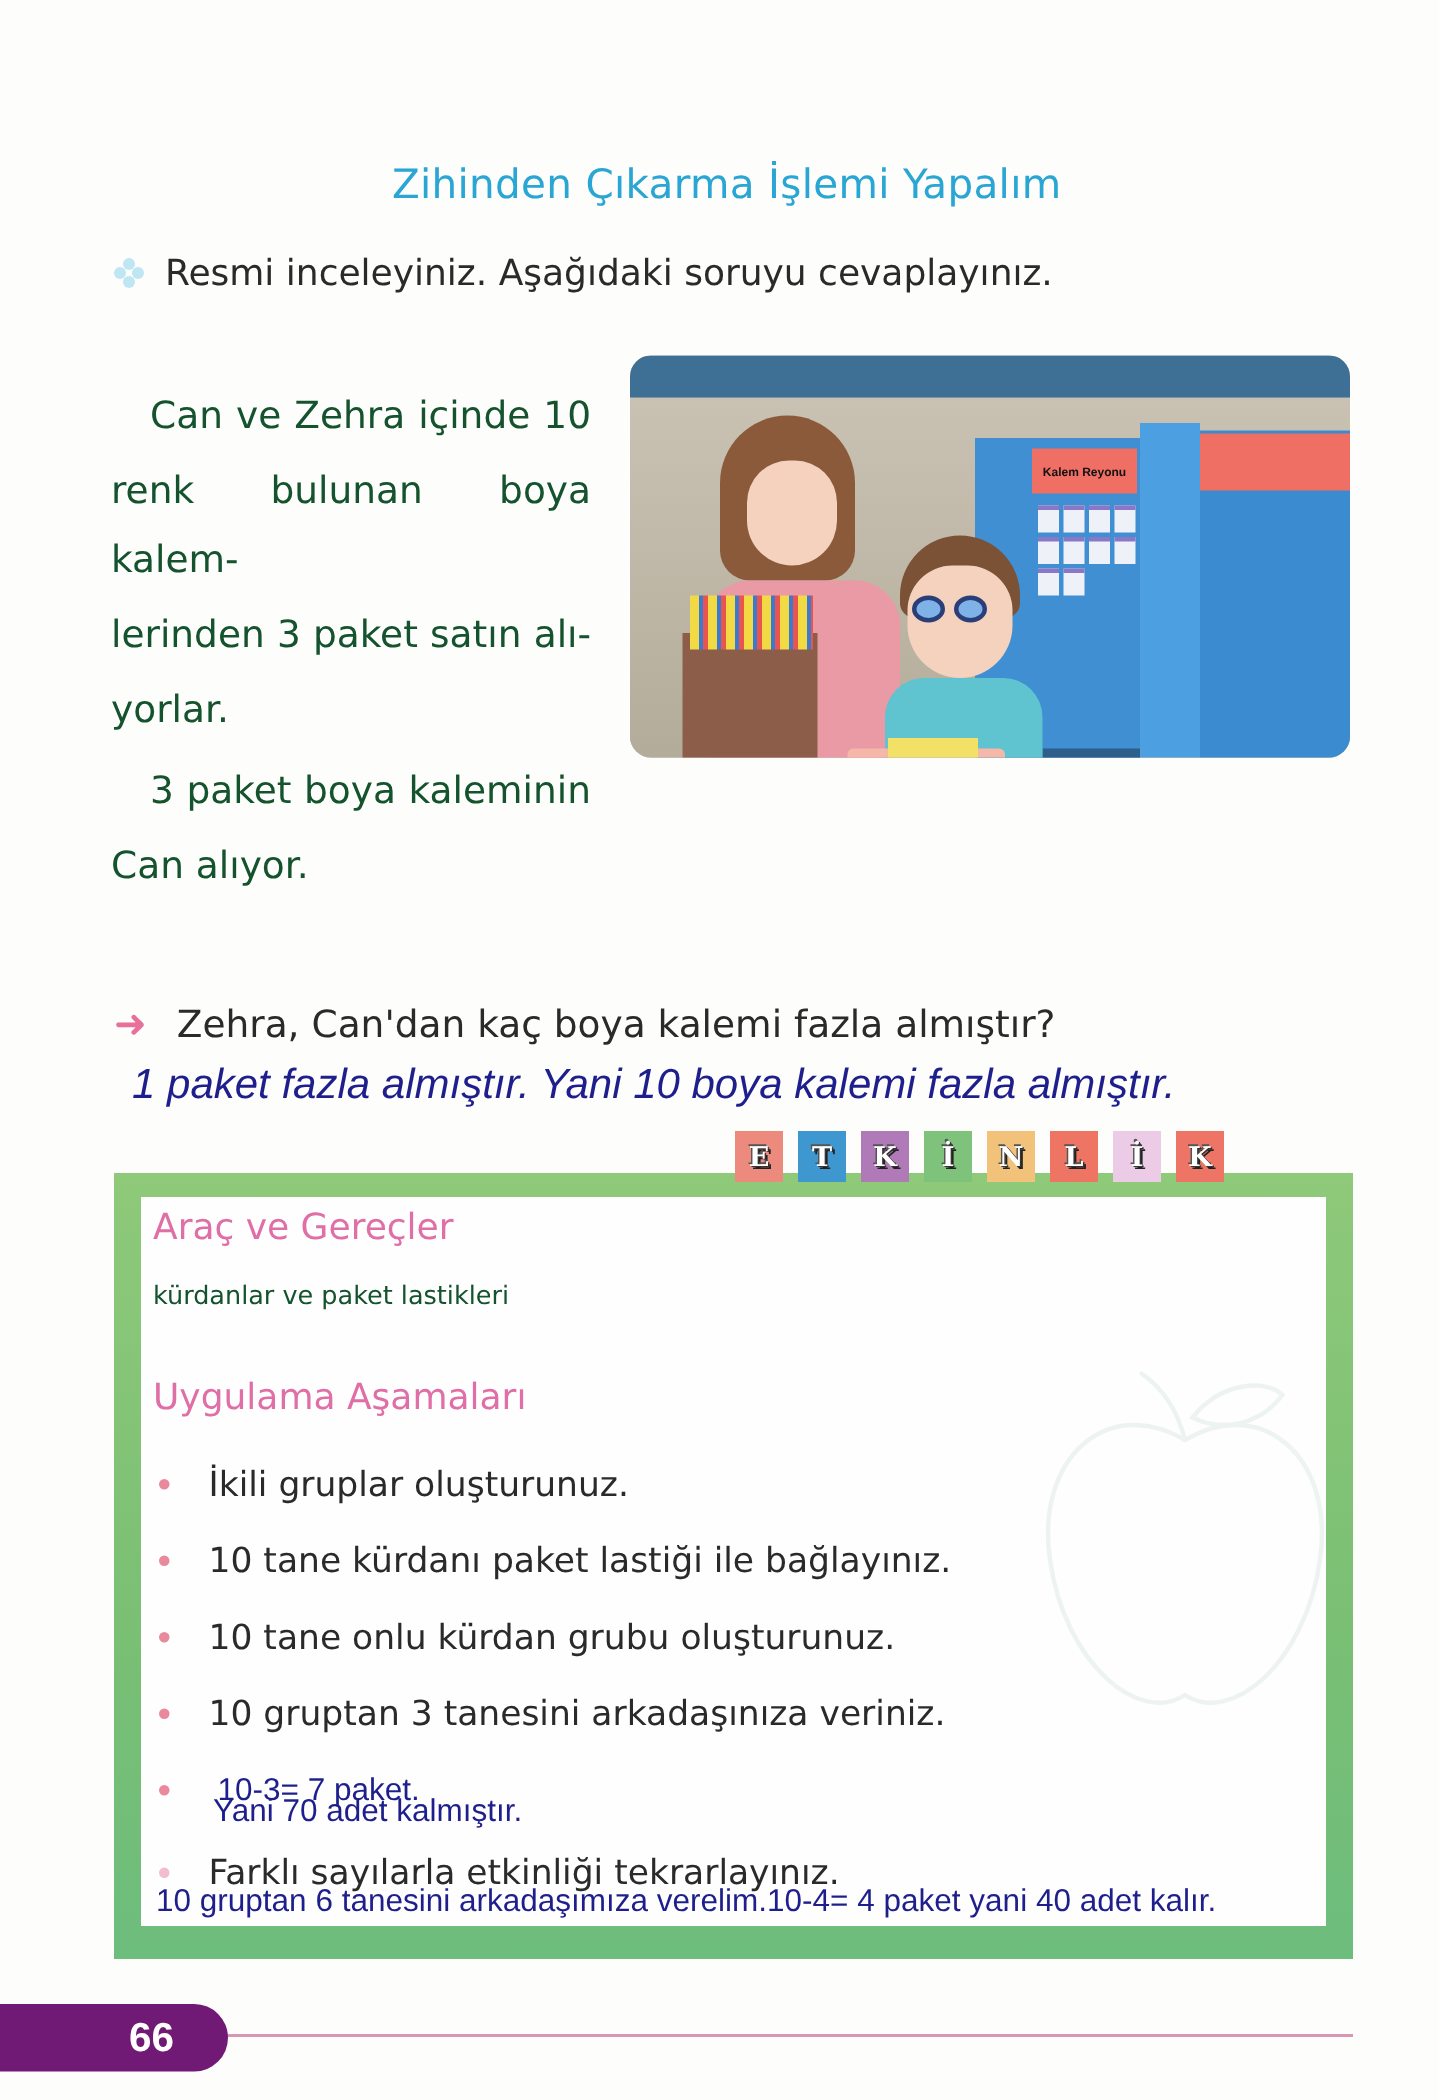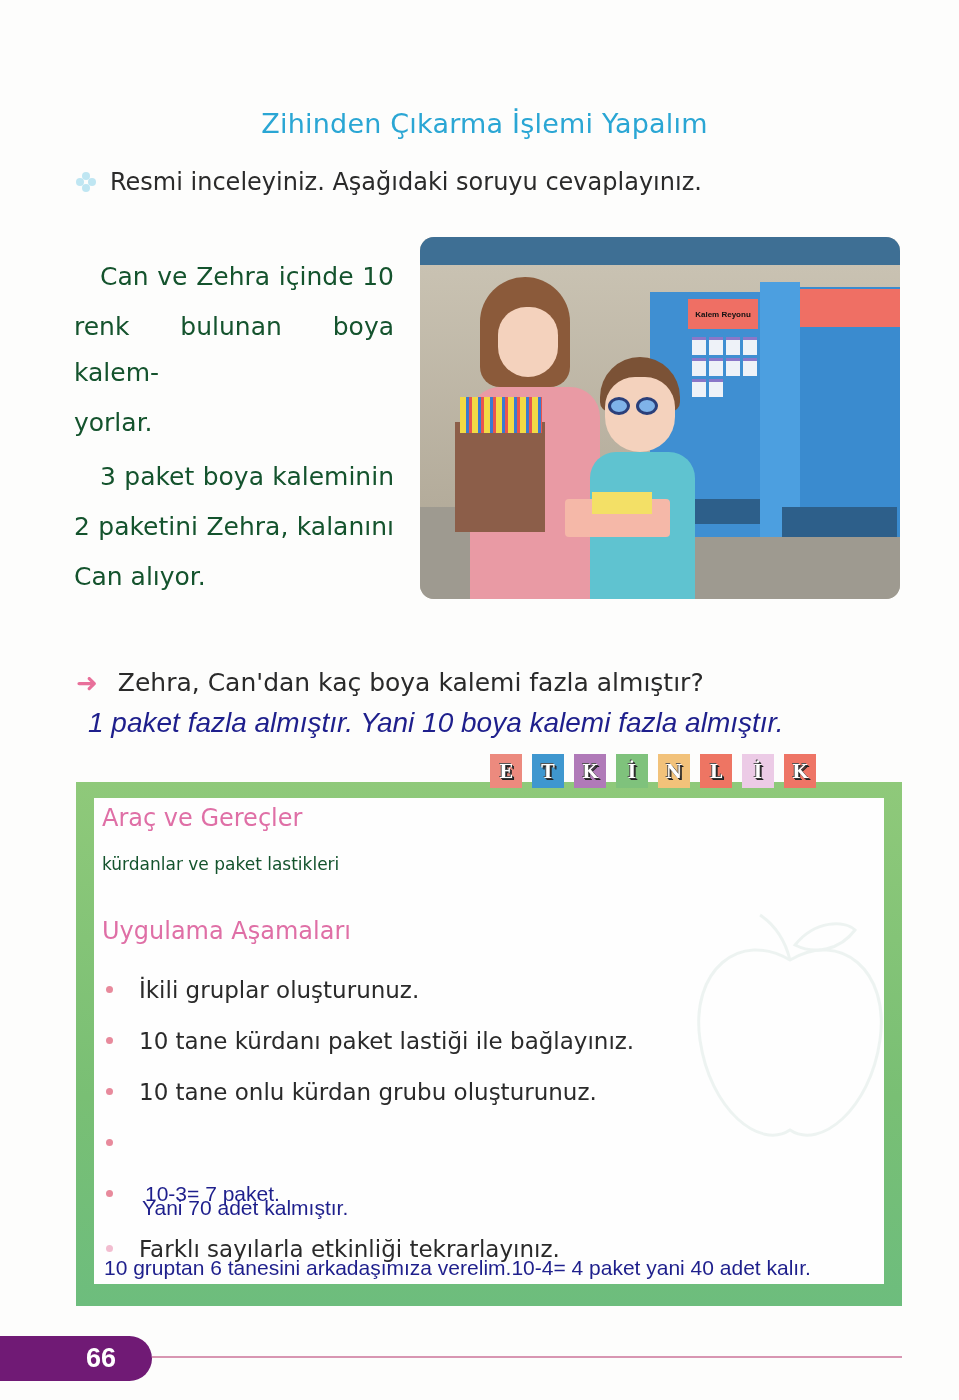--- a/index.html
+++ b/index.html
@@ -23,21 +23,21 @@
   .instr-text { font-size: 24px; color: #2a2a2a; }
 
   
   .story { left: 74px; top: 254px; width: 320px; font-size: 25px; line-height: 46px; color: #14532d; }
   .story p { margin: 0 0 4px 0; text-align: justify; text-align-last: justify; }
   .story p.last { text-align-last: left; }
   .story .indent { text-indent: 26px; }
 
   
   .illus {
-    left: 420px; top: 237px; width: 480px; height: 362px; border-radius: 14px;
+    left: 420px; top: 237px; width: 480px; height: 268px; border-radius: 14px;
     overflow: hidden; background: #b8b2a4;
   }
   .illus .ceiling { position: absolute; left: 0; top: 0; width: 100%; height: 28px; background: #3e6f94; }
   .illus .wall { position: absolute; left: 0; top: 28px; width: 100%; height: 250px; background: linear-gradient(#c9c2b2, #b3ab9a); }
   .illus .floor { position: absolute; left: 0; top: 270px; width: 100%; height: 92px; background: #9e9a90; }
   .illus .panel1 { position: absolute; left: 230px; top: 55px; width: 110px; height: 245px; background: #3f8fd2; }
   .illus .panel2 { position: absolute; left: 340px; top: 45px; width: 40px; height: 255px; background: #4c9fe0; }
   .illus .panel3 { position: absolute; left: 380px; top: 50px; width: 100px; height: 250px; background: #3a8bcf; }
   .illus .sign1 { position: absolute; left: 268px; top: 62px; width: 70px; height: 30px; background: #ef6f64;
     color: #111; font-size: 8px; font-weight: bold; display: flex; align-items: center; justify-content: center; font-family: "Liberation Sans", sans-serif; }
@@ -115,23 +115,23 @@
       <span style="left:0;top:6px"></span>
       <span style="left:12px;top:6px"></span>
       <span style="left:6px;top:12px"></span>
   </span>
   <span class="instr-text">Resmi inceleyiniz. Aşağıdaki soruyu cevaplayınız.</span>
 </div>
 
 <div class="abs story">
   <p class="indent">Can ve Zehra içinde 10</p>
   <p>renk bulunan boya kalem-</p>
+  <p>lerinden 3 paket satın alı-</p>
   <p class="last">yorlar.</p>
   <p class="indent" style="margin-top:8px">3 paket boya kaleminin</p>
-  <p>2 paketini Zehra, kalanını</p>
   <p class="last">Can alıyor.</p>
 </div>
 
 <div class="abs illus">
   <div class="wall"></div>
   <div class="floor"></div>
   <div class="ceiling"></div>
   <div class="panel1"></div>
   <div class="panel2"></div>
   <div class="panel3"></div>
@@ -202,20 +202,21 @@
   <li class="step">
     <span class="bullet-icon"></span>
     <span>10 tane kürdanı paket lastiği ile bağlayınız.</span>
   </li>
   <li class="step">
     <span class="bullet-icon"></span>
     <span>10 tane onlu kürdan grubu oluşturunuz.</span>
   </li>
   <li class="step">
     <span class="bullet-icon"></span>
+    <span>10 gruptan 3 tanesini arkadaşınıza veriniz.</span>
   </li>
   <li class="step">
     <span class="bullet-icon"></span>
     <span class="hand-note inline-note">10-3= 7 paket.</span>
   </li>
   <li class="step pale" style="margin-top:4px">
     <span class="bullet-icon"></span>
     <span>Farklı sayılarla etkinliği tekrarlayınız.</span>
   </li>
 </ul>

